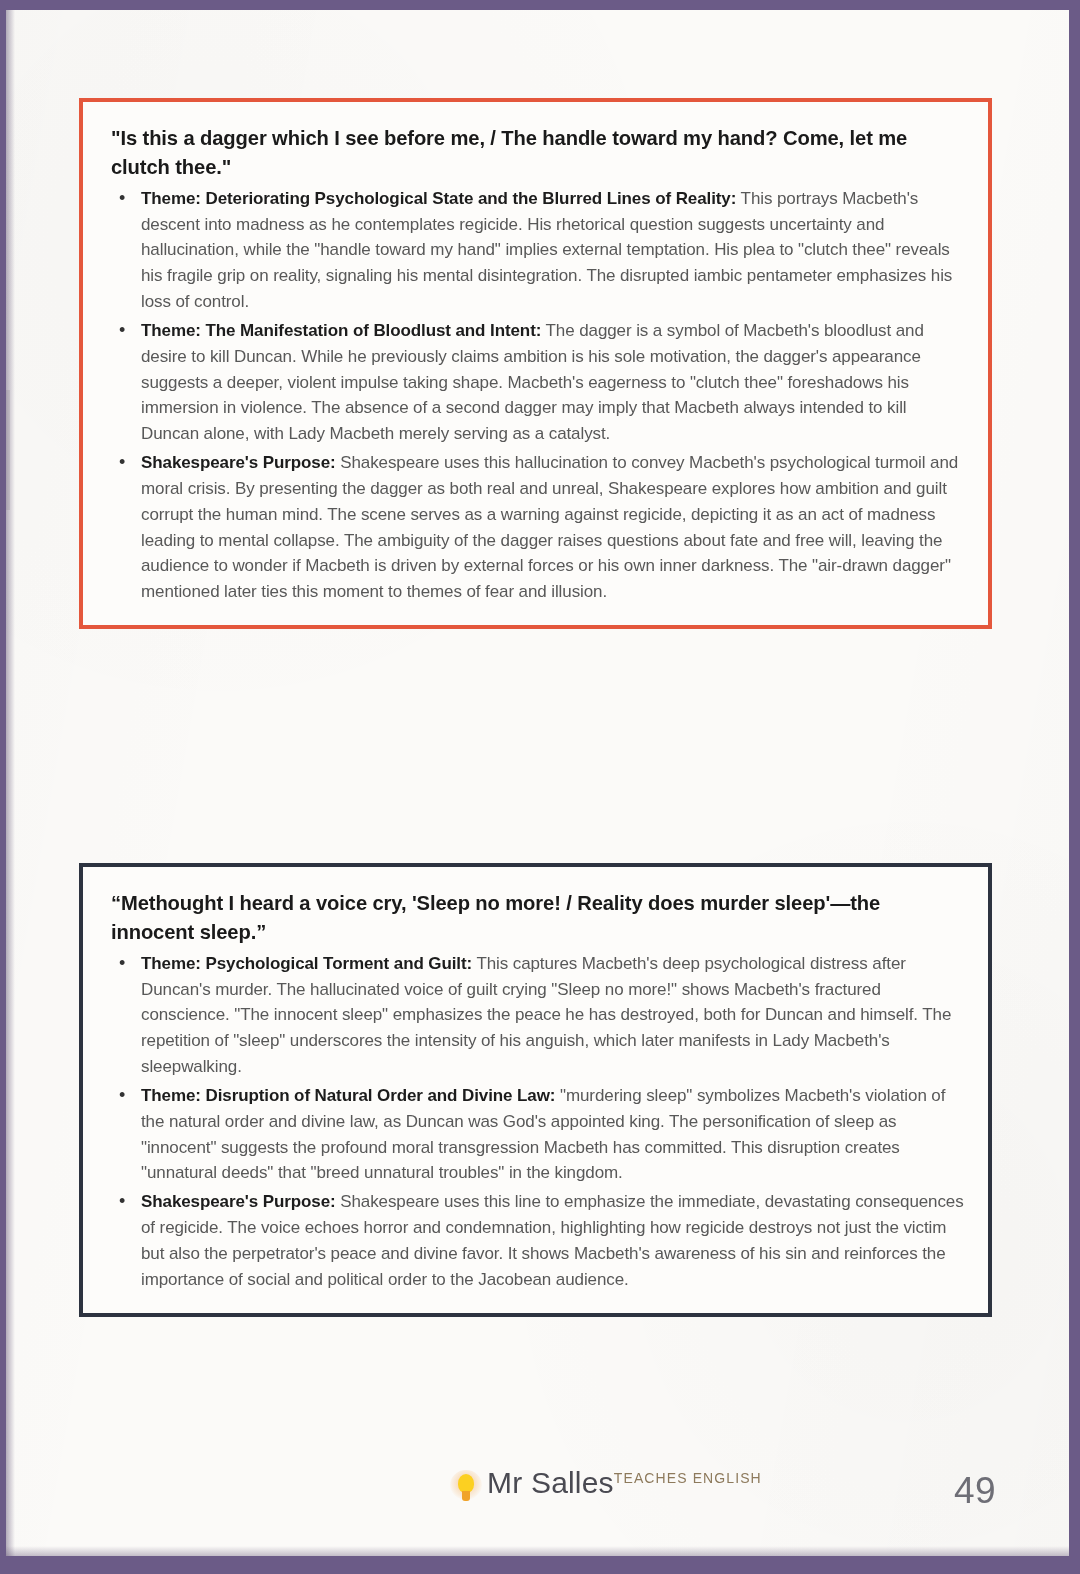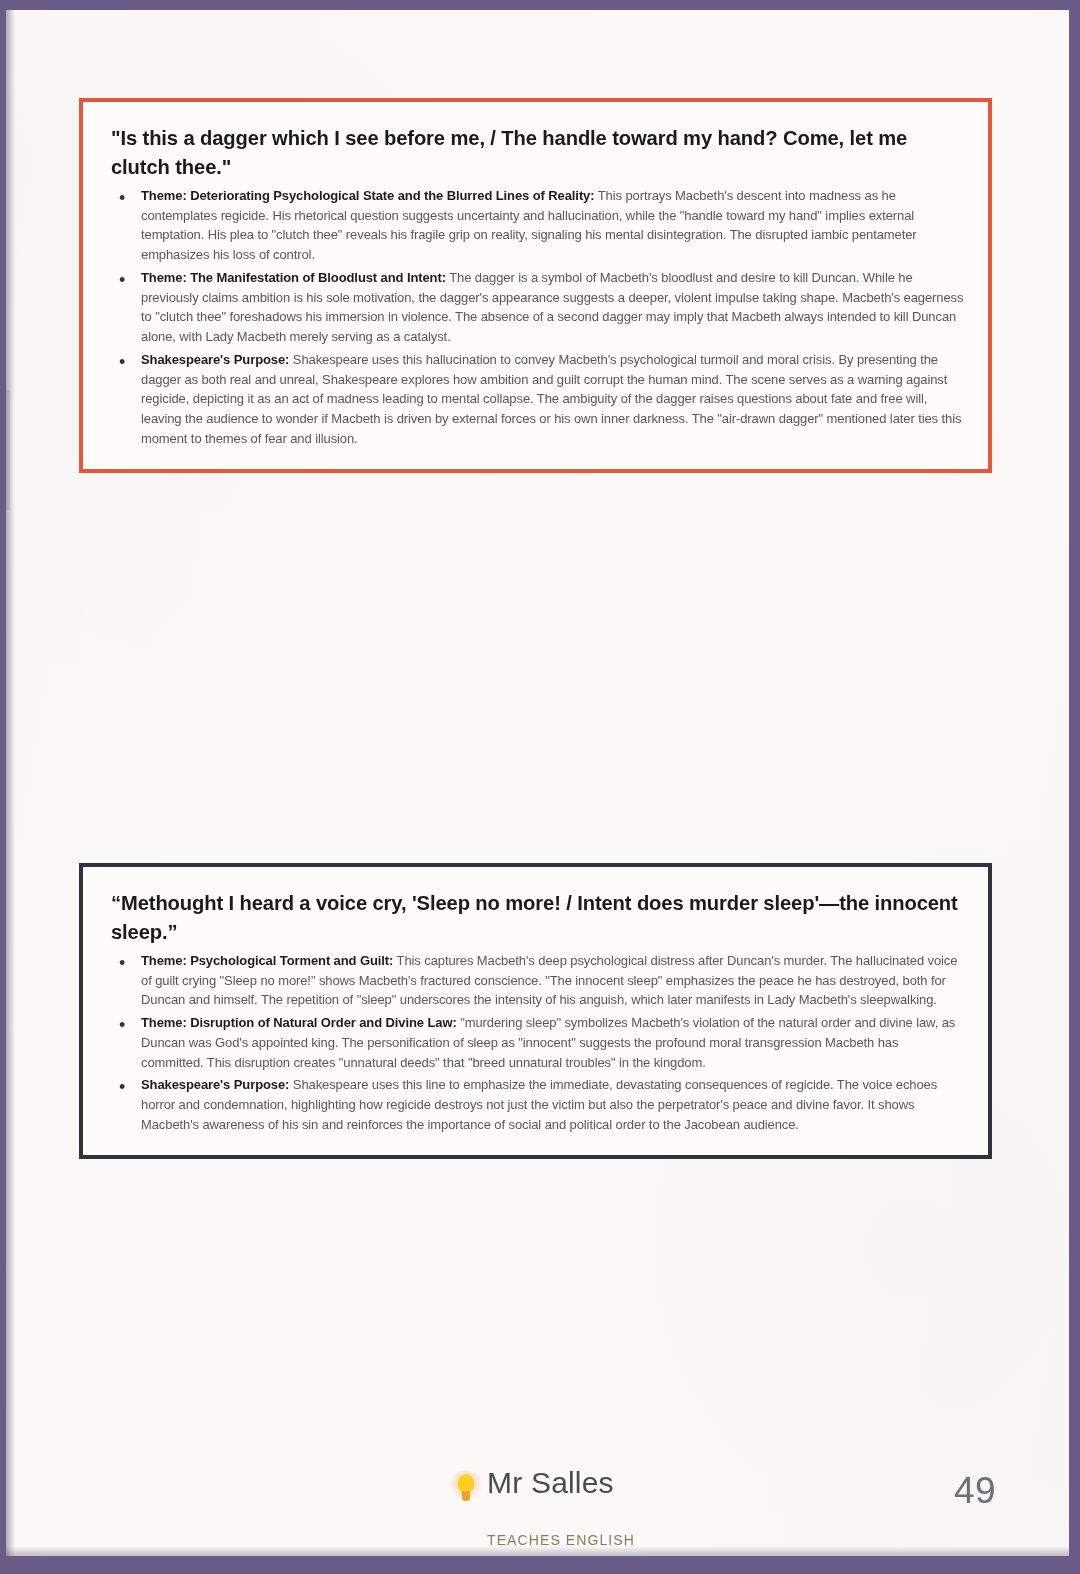--- a/index.html
+++ b/index.html
@@ -71,21 +71,21 @@
 
   .bullets {
     list-style: none;
     margin: 0;
     padding: 0;
   }
   .bullets li {
     position: relative;
     padding-left: 30px;
     margin-top: 3px;
-    font-size: 13px;
+    font-size: 17px;
     line-height: 1.52;
     color: #585858;
     letter-spacing: -0.1px;
   }
   .bullets li::before {
     content: "\2022";
     position: absolute;
     left: 8px;
     top: -1px;
     font-size: 18px;
@@ -140,23 +140,22 @@
     position: absolute;
     left: 13px;
     top: 23px;
     width: 8px;
     height: 10px;
     background: #f0a32a;
     border-radius: 0 0 3px 3px;
   }
   .brand-text {
     display: flex;
-    flex-direction: column;
+    flex-direction: row;
     line-height: 1;
-    gap: 32px;
   }
   .brand-name {
     font-size: 30px;
     color: #4a4a52;
     letter-spacing: 0.2px;
   }
   .brand-sub {
     font-size: 14px;
     color: #8d7a5c;
     letter-spacing: 1.1px;
@@ -216,21 +215,21 @@
         <li>
           <span class="lead">Theme: The Manifestation of Bloodlust and Intent:</span><span> The dagger is a symbol of Macbeth's bloodlust and desire to kill Duncan. While he previously claims ambition is his sole motivation, the dagger's appearance suggests a deeper, violent impulse taking shape. Macbeth's eagerness to "clutch thee" foreshadows his immersion in violence. The absence of a second dagger may imply that Macbeth always intended to kill Duncan alone, with Lady Macbeth merely serving as a catalyst.</span>
         </li>
         <li>
           <span class="lead">Shakespeare's Purpose:</span><span> Shakespeare uses this hallucination to convey Macbeth's psychological turmoil and moral crisis. By presenting the dagger as both real and unreal, Shakespeare explores how ambition and guilt corrupt the human mind. The scene serves as a warning against regicide, depicting it as an act of madness leading to mental collapse. The ambiguity of the dagger raises questions about fate and free will, leaving the audience to wonder if Macbeth is driven by external forces or his own inner darkness. The "air-drawn dagger" mentioned later ties this moment to themes of fear and illusion.</span>
         </li>
       </ul>
     </section>
 
     <section class="quote-box box-dark" style="border-color: rgb(45, 51, 64);">
-      <p class="quote-line">“Methought I heard a voice cry, 'Sleep no more! / Intent does murder sleep'—the innocent sleep.”</p>
+      <p class="quote-line">“Methought I heard a voice cry, 'Sleep no more! / Reality does murder sleep'—the innocent sleep.”</p>
       <ul class="bullets">
         <li>
           <span class="lead">Theme: Psychological Torment and Guilt:</span><span> This captures Macbeth's deep psychological distress after Duncan's murder. The hallucinated voice of guilt crying "Sleep no more!" shows Macbeth's fractured conscience. "The innocent sleep" emphasizes the peace he has destroyed, both for Duncan and himself. The repetition of "sleep" underscores the intensity of his anguish, which later manifests in Lady Macbeth's sleepwalking.</span>
         </li>
         <li>
           <span class="lead">Theme: Disruption of Natural Order and Divine Law:</span><span> "murdering sleep" symbolizes Macbeth's violation of the natural order and divine law, as Duncan was God's appointed king. The personification of sleep as "innocent" suggests the profound moral transgression Macbeth has committed. This disruption creates "unnatural deeds" that "breed unnatural troubles" in the kingdom.</span>
         </li>
         <li>
           <span class="lead">Shakespeare's Purpose:</span><span> Shakespeare uses this line to emphasize the immediate, devastating consequences of regicide. The voice echoes horror and condemnation, highlighting how regicide destroys not just the victim but also the perpetrator's peace and divine favor. It shows Macbeth's awareness of his sin and reinforces the importance of social and political order to the Jacobean audience.</span>
         </li>

